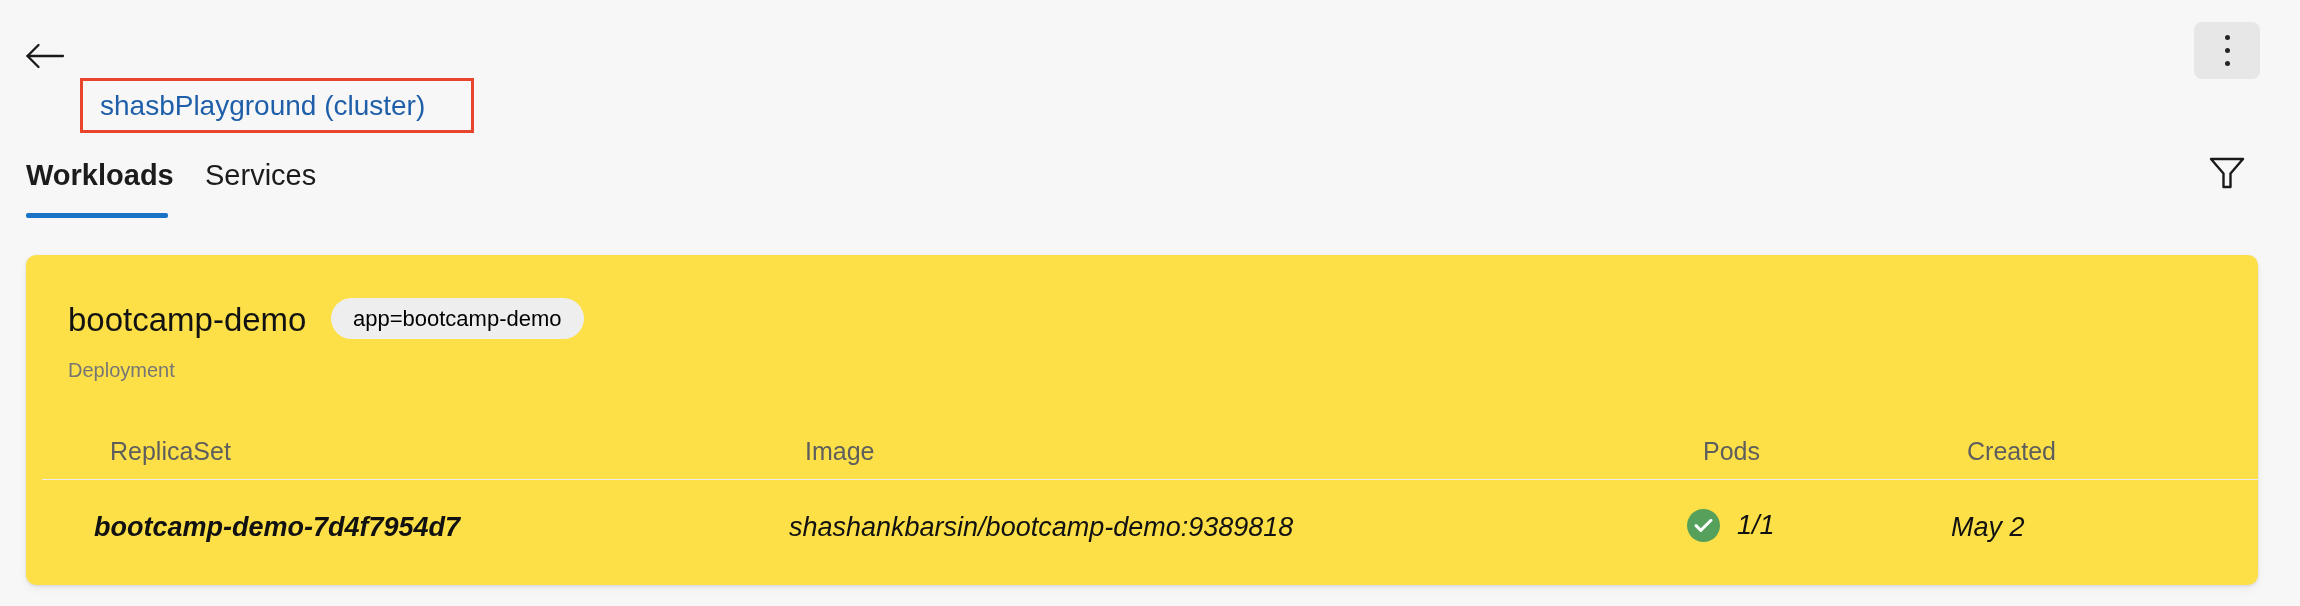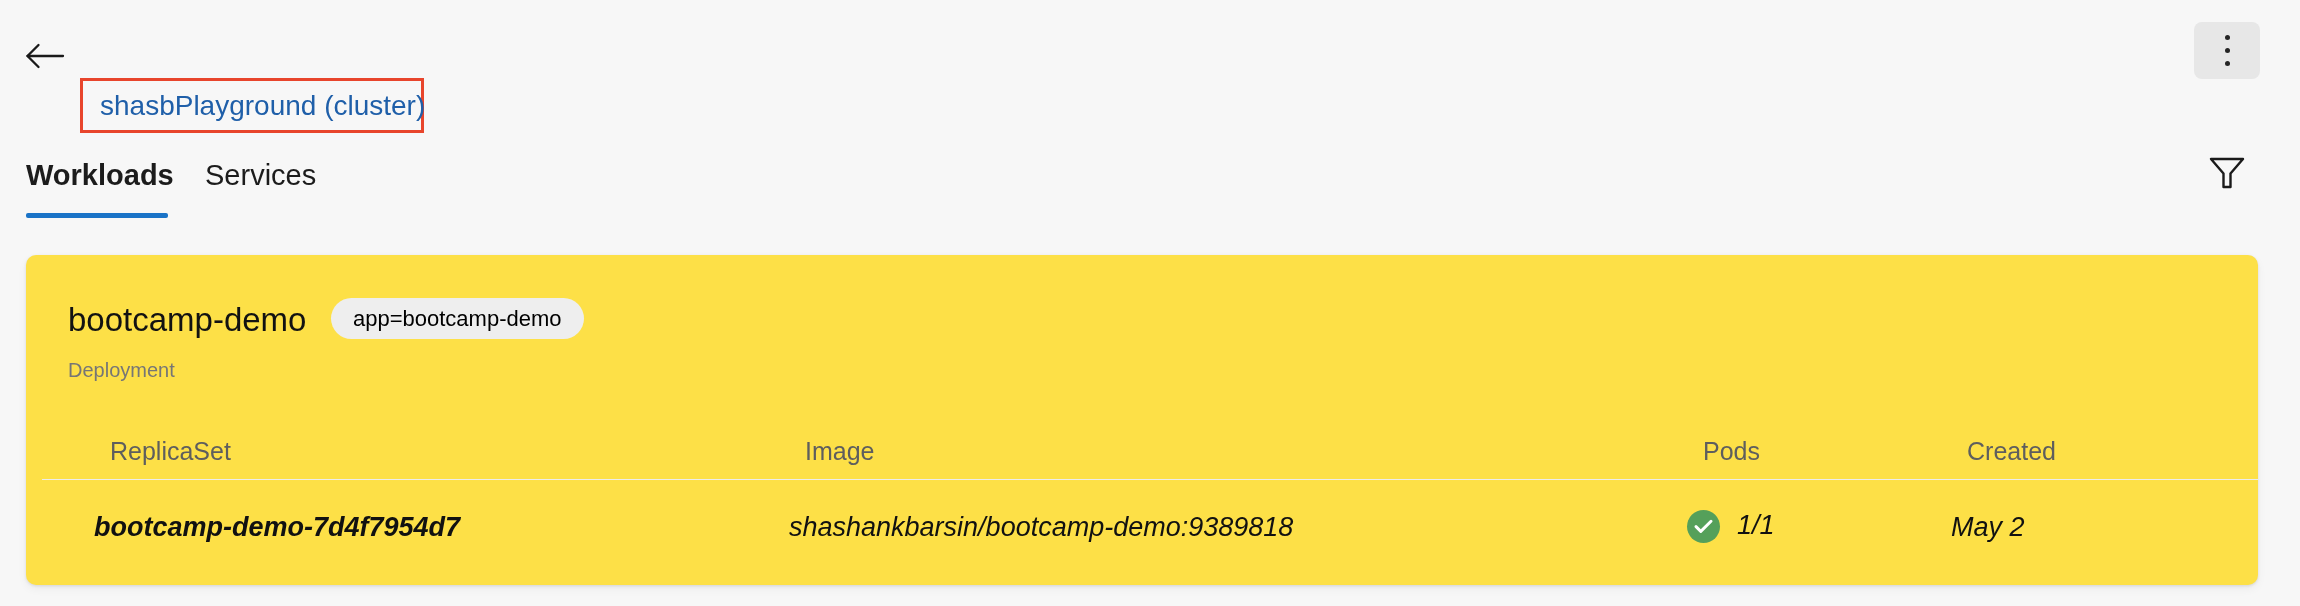--- a/index.html
+++ b/index.html
@@ -45,21 +45,21 @@
     color: #121212;
     letter-spacing: -0.4px;
     line-height: 48px;
     white-space: nowrap;
   }
 
   .cluster-box {
     position: absolute;
     left: 80px;
     top: 78px;
-    width: 344px;
+    width: 394px;
     height: 55px;
     border: 3px solid #e8452c;
     box-sizing: border-box;
     display: flex;
     align-items: center;
   }
   .cluster-link {
     margin-left: 17px;
     font-size: 28px;
     color: #1f5fa9;
@@ -221,21 +221,21 @@
     line-height: 36px;
     white-space: nowrap;
   }
   .td.name {
     font-weight: 700;
   }
   .pods-cell {
     position: absolute;
     top: 28px;
     display: flex;
-    align-items: flex-end;
+    align-items: center;
   }
   .status-dot {
     width: 33px;
     height: 33px;
     border-radius: 50%;
     background: #55a05a;
     display: flex;
     align-items: center;
     justify-content: center;
     flex: none;

